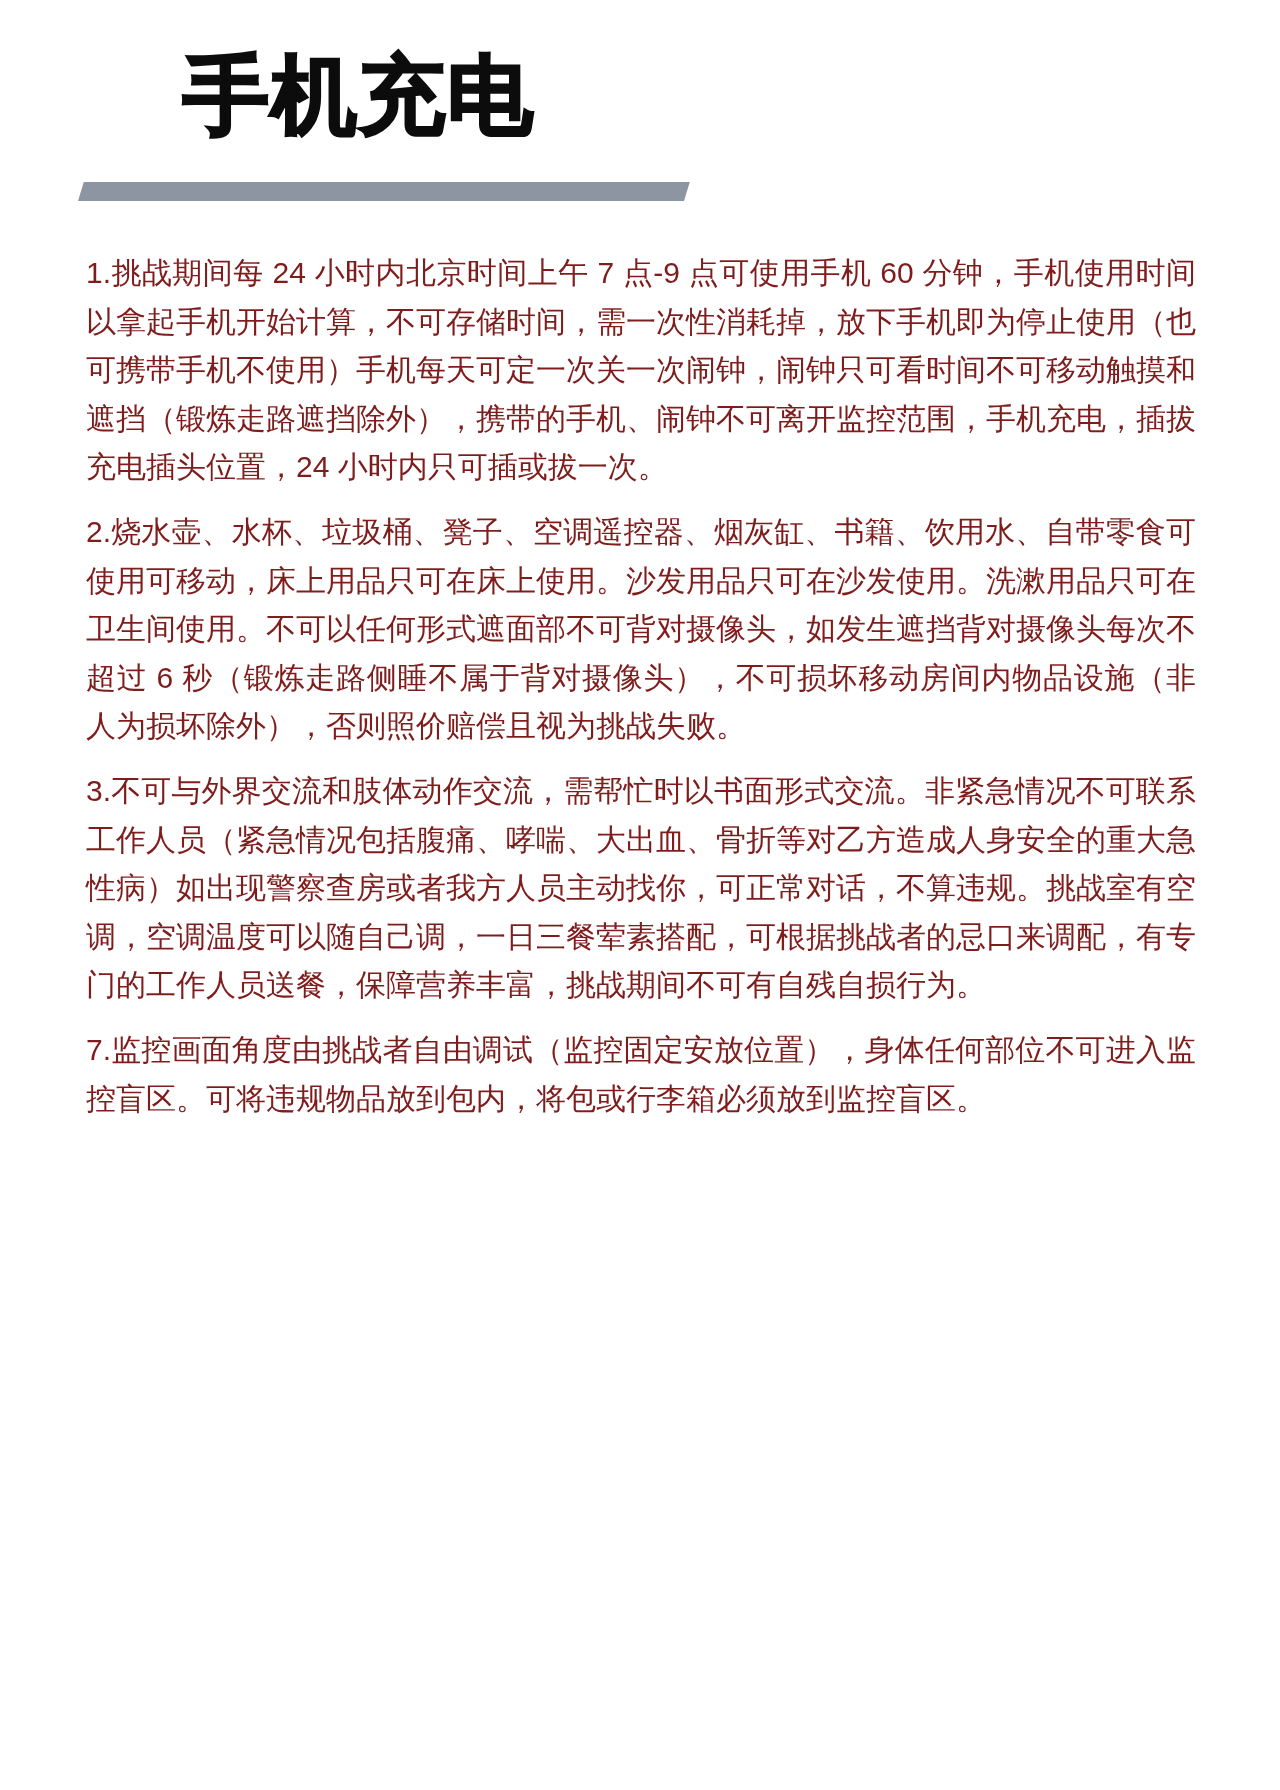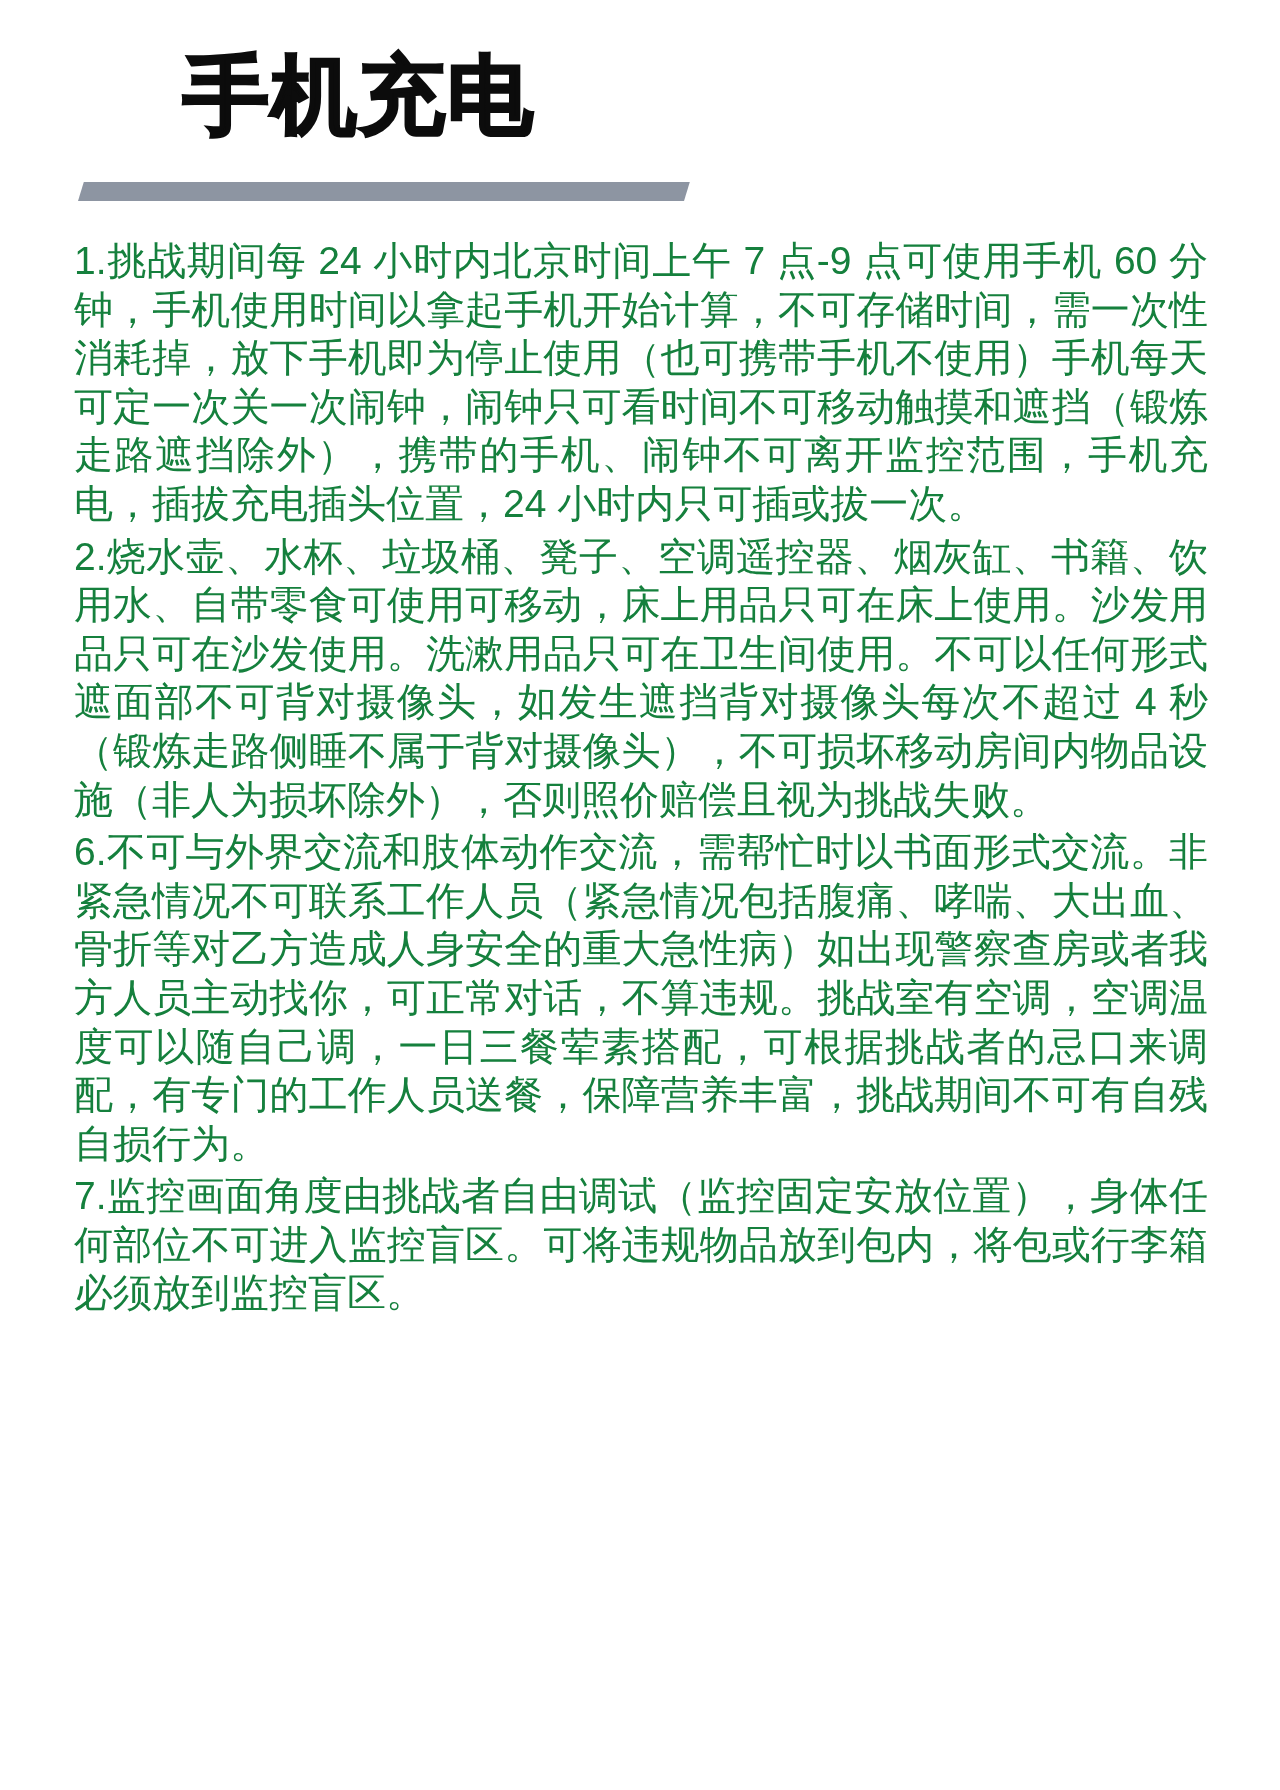--- a/index.html
+++ b/index.html
@@ -41,35 +41,35 @@
     transform: skewX(-17deg);
     transform-origin: left bottom;
   }
   .doc-body {
     position: absolute;
     top: 233px;
     left: 70px;
     right: 68px;
   }
   .rule-paragraph {
-    margin: 4px;
-    font-size: 39px;
+    margin: 16px;
+    font-size: 30px;
     line-height: 48.6px;
     text-align: justify;
     text-justify: inter-ideograph;
     word-break: break-all;
-    color: #15803d;
+    color: #7f1d1d;
   }
 </style>
 </head>
 <body>
 
 <header class="doc-header">
   <h1 class="doc-title">手机充电</h1>
   <div class="title-underline-bar" style="background: rgb(141, 149, 162);"></div>
 </header>
 
 <main class="doc-body">
   <p class="rule-paragraph">1.挑战期间每 24 小时内北京时间上午 7 点-9 点可使用手机 60 分钟，手机使用时间以拿起手机开始计算，不可存储时间，需一次性消耗掉，放下手机即为停止使用（也可携带手机不使用）手机每天可定一次关一次闹钟，闹钟只可看时间不可移动触摸和遮挡（锻炼走路遮挡除外），携带的手机、闹钟不可离开监控范围，手机充电，插拔充电插头位置，24 小时内只可插或拔一次。</p>
-  <p class="rule-paragraph">2.烧水壶、水杯、垃圾桶、凳子、空调遥控器、烟灰缸、书籍、饮用水、自带零食可使用可移动，床上用品只可在床上使用。沙发用品只可在沙发使用。洗漱用品只可在卫生间使用。不可以任何形式遮面部不可背对摄像头，如发生遮挡背对摄像头每次不超过 4 秒（锻炼走路侧睡不属于背对摄像头），不可损坏移动房间内物品设施（非人为损坏除外），否则照价赔偿且视为挑战失败。</p>
-  <p class="rule-paragraph">6.不可与外界交流和肢体动作交流，需帮忙时以书面形式交流。非紧急情况不可联系工作人员（紧急情况包括腹痛、哮喘、大出血、骨折等对乙方造成人身安全的重大急性病）如出现警察查房或者我方人员主动找你，可正常对话，不算违规。挑战室有空调，空调温度可以随自己调，一日三餐荤素搭配，可根据挑战者的忌口来调配，有专门的工作人员送餐，保障营养丰富，挑战期间不可有自残自损行为。</p>
+  <p class="rule-paragraph">2.烧水壶、水杯、垃圾桶、凳子、空调遥控器、烟灰缸、书籍、饮用水、自带零食可使用可移动，床上用品只可在床上使用。沙发用品只可在沙发使用。洗漱用品只可在卫生间使用。不可以任何形式遮面部不可背对摄像头，如发生遮挡背对摄像头每次不超过 6 秒（锻炼走路侧睡不属于背对摄像头），不可损坏移动房间内物品设施（非人为损坏除外），否则照价赔偿且视为挑战失败。</p>
+  <p class="rule-paragraph">3.不可与外界交流和肢体动作交流，需帮忙时以书面形式交流。非紧急情况不可联系工作人员（紧急情况包括腹痛、哮喘、大出血、骨折等对乙方造成人身安全的重大急性病）如出现警察查房或者我方人员主动找你，可正常对话，不算违规。挑战室有空调，空调温度可以随自己调，一日三餐荤素搭配，可根据挑战者的忌口来调配，有专门的工作人员送餐，保障营养丰富，挑战期间不可有自残自损行为。</p>
   <p class="rule-paragraph">7.监控画面角度由挑战者自由调试（监控固定安放位置），身体任何部位不可进入监控盲区。可将违规物品放到包内，将包或行李箱必须放到监控盲区。</p>
 </main>
 
 </body></html>

